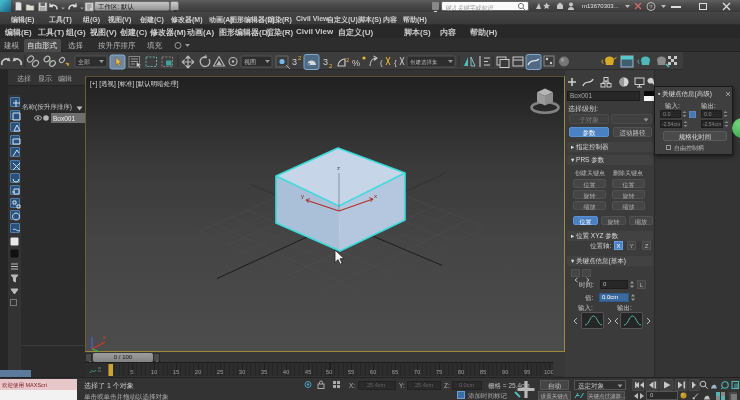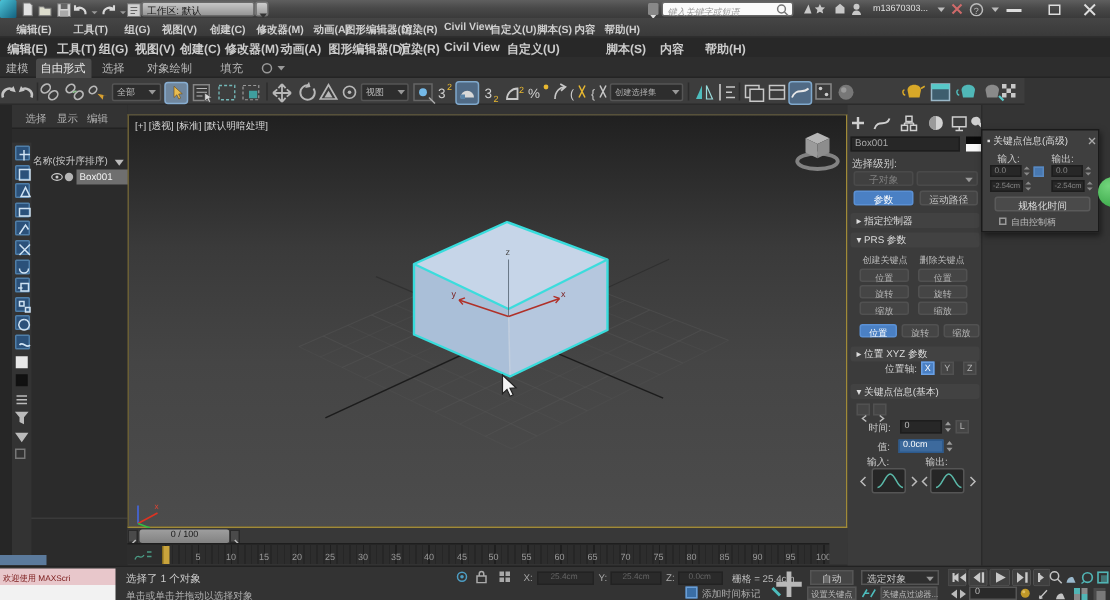--- a/index.html
+++ b/index.html
@@ -94,21 +94,21 @@
     <span class="abs" style="left:338px;top:2px">自定义(U)</span>
     <span class="abs" style="left:404px;top:2px">脚本(S)</span>
     <span class="abs" style="left:440px;top:2px">内容</span>
     <span class="abs" style="left:470px;top:2px">帮助(H)</span>
 </div>
 
 <div class="abs t" style="left:0;top:38px;width:740px;height:14px;background:#2d2d2d;border-bottom:1px solid #242424;font-size:7.5px;color:#b8b8b8">
  <span class="abs" style="left:4px;top:3px">建模</span>
  <div class="abs" style="left:24px;top:1px;width:37px;height:13px;background:#4b4b4b;border-radius:2px 2px 0 0;color:#e8e8e8;padding:2px 0 0 3px">自由形式</div>
  <span class="abs" style="left:68px;top:3px">选择</span>
-    <span class="abs" style="left:98px;top:3px">对象绘制</span>
+    <span class="abs" style="left:98px;top:3px">按升序排序</span>
     <span class="abs" style="left:147px;top:3px">填充</span>
  <svg class="abs" style="left:174px;top:3px" width="20" height="9">
       <circle cx="4" cy="4.5" r="3" fill="none" stroke="#999"></circle>
       <path d="M11 3 l2.5 3 l2.5 -3" fill="#999"></path>
     </svg>
 </div>
 
 <div class="abs" style="left:0;top:52px;width:740px;height:18px;background:#3d3d3d;border-bottom:1px solid #2b2b2b">
 <svg width="740" height="18" style="position:absolute;left:0;top:0">
       <path d="M2 13 a4.5 4.5 0 0 1 7 -5" stroke="#c4c4c4" stroke-width="1.7" fill="none"></path>

